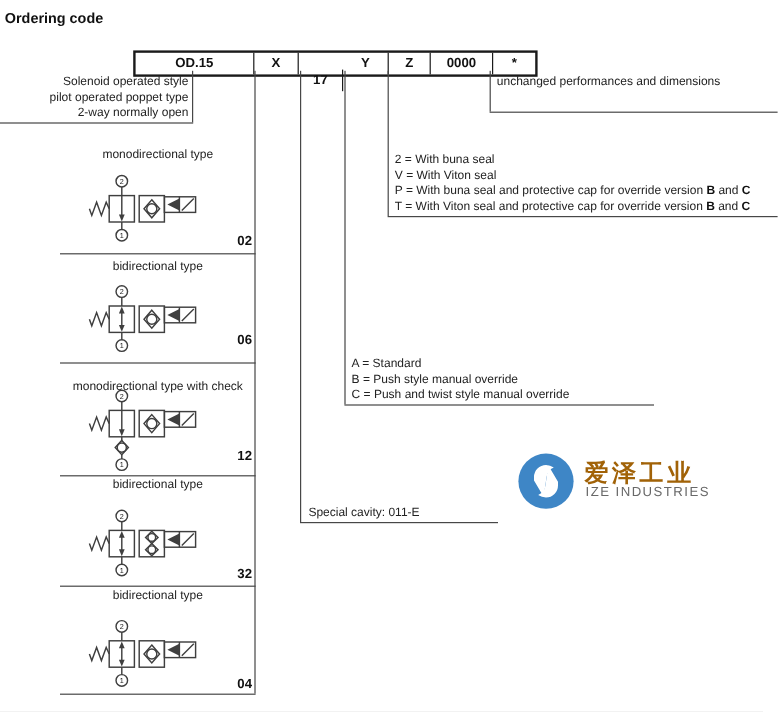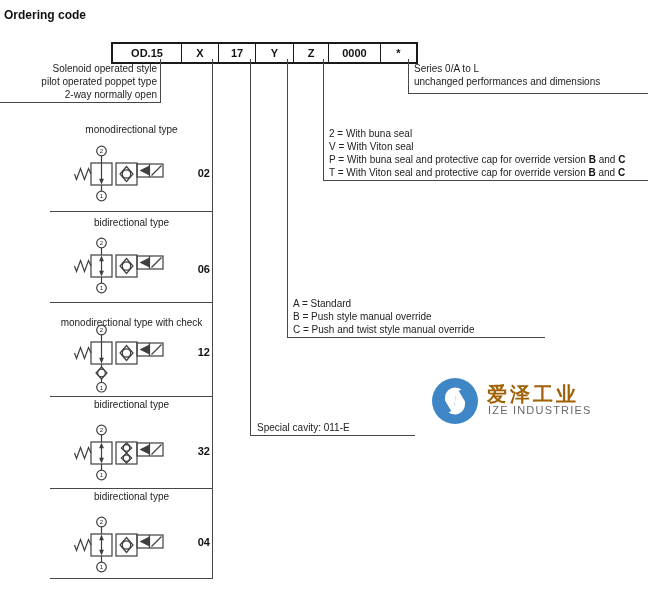--- a/index.html
+++ b/index.html
@@ -17,37 +17,37 @@
     position:absolute;left:111px;top:42px;height:18px;display:flex;
     border:2px solid #1a1a1a;box-sizing:content-box;background:#fff;
   }
   .cell{
     display:flex;align-items:center;justify-content:center;
     font-weight:bold;font-size:11px;color:#111;
     border-right:1.5px solid #1a1a1a;box-sizing:border-box;height:18px;
   }
   .cell:last-child{border-right:none;}
   .seclabel{position:absolute;left:50px;width:163px;text-align:center;font-size:10px;color:#222;white-space:nowrap;}
-  .codelabel{position:absolute;left:170px;width:40px;text-align:right;font-weight:bold;font-size:11px;color:#111;}
+  .codelabel{position:absolute;left:170px;width:40px;text-align:right;font-weight:bold;font-size:11px;color:#111;margin-top:28px;}
   svg.valve{position:absolute;}
   svg .pn{font-size:6px;fill:#222;text-anchor:middle;font-family:"Liberation Sans","DejaVu Sans",sans-serif;}
   .logo-cn{position:absolute;left:487px;top:381px;font-size:20px;font-weight:bold;color:#a16207;letter-spacing:3px;}
   .logo-en{position:absolute;left:488px;top:404px;font-size:11px;color:#686868;letter-spacing:1.2px;}
 </style>
 </head>
 <body>
 
 <div id="canvas">
 
   <div class="abs title" style="left:4px;top:8px;">Ordering code</div>
 
   <div class="codebox">
-    <div class="cell" style="width:69px;">OD.15</div>
+    <div class="cell" style="width:99px;">OD.15</div>
     <div class="cell" style="width:37px;">X</div>
-    <div class="cell" style="width:37px;">17</div>
+    <div class="cell" style="width:37px;margin-top:14px;">17</div>
     <div class="cell" style="width:38px;">Y</div>
     <div class="cell" style="width:35px;">Z</div>
     <div class="cell" style="width:52px;">0000</div>
     <div class="cell" style="width:35px;">*</div>
   </div>
 
   <div class="ln" style="left:160px;top:59px;width:1px;height:43px;"></div>
   <div class="ln" style="left:0px;top:102px;width:161px;height:1px;"></div>
 
   <div class="ln" style="left:212px;top:59px;width:1px;height:519px;"></div>
@@ -70,21 +70,20 @@
   <div class="ln" style="left:50px;top:488px;width:163px;height:1px;"></div>
   <div class="ln" style="left:50px;top:578px;width:163px;height:1px;"></div>
 
   <div class="txt right" style="left:10px;top:62px;width:147px;">
     <div>Solenoid operated style</div>
     <div>pilot operated poppet type</div>
     <div>2-way normally open</div>
   </div>
 
   <div class="txt" style="left:414px;top:62px;">
-    <div>Series 0/A to L</div>
     <div>unchanged performances and dimensions</div>
   </div>
 
   <div class="txt" style="left:329px;top:127px;">
     <div><span>2 = With buna seal</span></div>
     <div><span>V = With Viton seal</span></div>
     <div><span>P = With buna seal and protective cap for override version </span><b>B</b><span> and </span><b>C</b></div>
     <div><span>T = With Viton seal and protective cap for override version </span><b>B</b><span> and </span><b>C</b></div>
   </div>
 
@@ -114,21 +113,21 @@
       <line x1="83.5" y1="32.5" x2="93.5" y2="22.5"></line>
       <polyline points="23,31 20.5,25.5 16.5,36.5 12.5,25.5 8.5,36.5 6.5,31"></polyline>
       <line x1="33.5" y1="42" x2="33.5" y2="48.2"></line>
       <circle cx="33.5" cy="53" r="4.8" fill="#fff"></circle>
     </g>
     <text x="33.5" y="10.3" class="pn">2</text>
     <text x="33.5" y="55.3" class="pn">1</text>
   </svg>
 
   <div class="seclabel" style="top:217px;">bidirectional type</div>
-  <div class="codelabel" style="top:263px;">06</div>
+  <div class="codelabel" style="top:250px;">06</div>
   <svg class="valve" style="left:68px;top:235px;" width="105" height="74" viewBox="0 0 105 74">
     <g stroke="#3f3f3f" stroke-width="1.2" fill="none">
       <circle cx="33.5" cy="8" r="4.8"></circle>
       <line x1="33.5" y1="12.8" x2="33.5" y2="20"></line>
       <rect x="23" y="20" width="21" height="22"></rect>
       <rect x="48" y="20" width="21" height="22"></rect>
       <line x1="33.5" y1="24" x2="33.5" y2="37"></line>
       <polygon points="33.5,20.5 31.1,26.2 35.9,26.2" fill="#3f3f3f" stroke="none"></polygon>
       <polygon points="33.5,41.5 31.1,35.8 35.9,35.8" fill="#3f3f3f" stroke="none"></polygon>
       <polygon points="58.5,23.5 65,31 58.5,38.5 52,31"></polygon>

